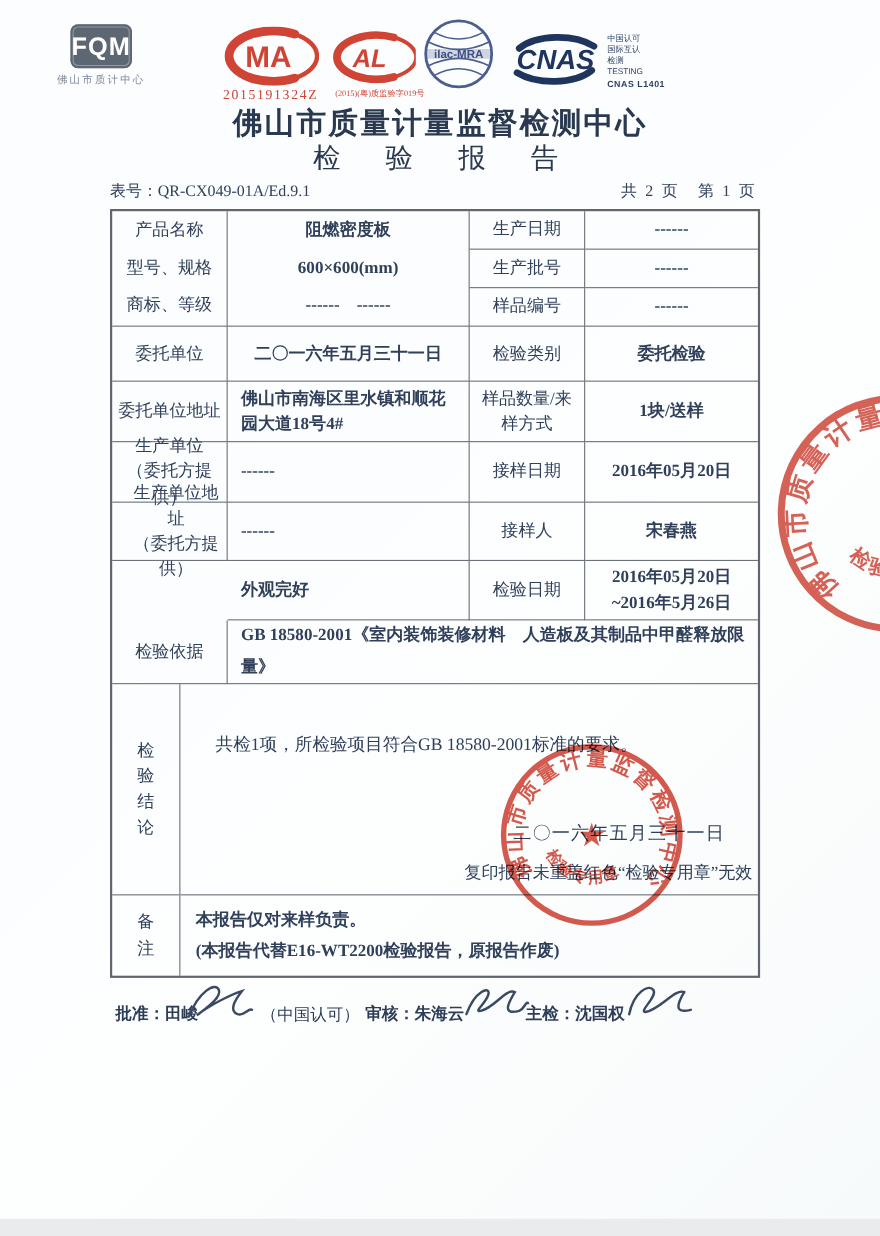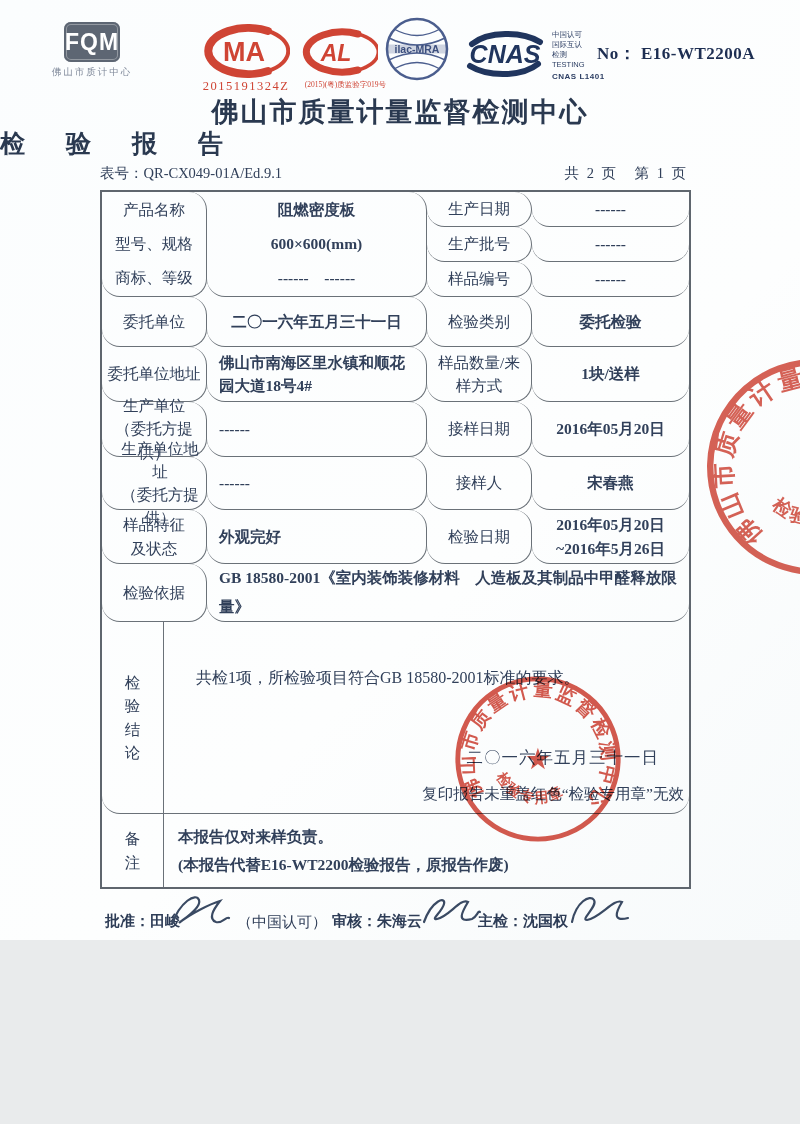--- a/index.html
+++ b/index.html
@@ -1,19 +1,19 @@
 <!DOCTYPE html>
 <html><head>
 <meta charset="utf-8">
 <style>
   * { margin:0; padding:0; box-sizing:border-box; }
   html,body { width:800px; height:1124px; }
   body { font-family:"Liberation Serif", serif; background:#e9ebec; }
   #page {
-    position:relative; width:800px; height:940px; overflow:hidden;
+    position:relative; width:800px; height:1108px; overflow:hidden;
     background:linear-gradient(135deg,#fbfdfe 0%, #fdfefe 60%, #f7fafb 100%);
     color:#31405a;
   }
   .abs { position:absolute; }
 
   
   .fqm-box { left:64px; top:22px; width:56px; height:40px; background:#5d6673;
     border-radius:7px; display:flex; align-items:center; justify-content:center;
     color:#fff; font-weight:bold; font-size:23px; letter-spacing:1px;
     font-family:"Liberation Sans", sans-serif; box-shadow:inset 0 0 0 2px #5d6673, inset 0 0 0 3px #ffffff55; }
@@ -26,33 +26,33 @@
   .cnas-cap { left:552px; top:30px; font-size:7.5px; color:#2c3e63; line-height:1.35;
     white-space:pre-line; font-family:"Liberation Sans", sans-serif; }
   .cnas-l { left:552px; top:72px; font-size:8px; font-weight:bold; color:#2c3e63;
     font-family:"Liberation Sans", sans-serif; letter-spacing:.5px; }
   .report-no { left:597px; top:42px; font-size:17px; font-weight:bold; color:#1d2e52;
     letter-spacing:.5px; }
 
   
   .title-org { left:0; right:0; top:94px; text-align:center; font-size:27px;
     font-weight:bold; letter-spacing:2px; color:#2a3950; }
-  .title-doc { left:0; right:0; top:127px; font-size:25px;
-    font-weight:bold; letter-spacing:8px; color:#2a3950; }
+  .title-doc { left:0; right:0; top:127px; text-align:center; font-size:25px;
+    font-weight:normal; letter-spacing:8px; color:#2a3950; }
   .meta-form { left:100px; top:164px; font-size:14.5px; }
   .meta-page { right:112px; top:164px; font-size:14.5px; letter-spacing:2px; }
 
   
   .tbl { left:100px; top:190px; width:591px; display:grid;
     grid-template-columns:105px 220px 105px 157px;
     grid-template-rows:35px 35px 35px 50px 55px 55px 53px 54px 58px 192px 73px;
     border:2px solid #5f666e; font-size:15.5px; }
   .cell { border-right:1.6px solid #6a7178; border-bottom:1.6px solid #6a7178;
     display:flex; align-items:center; justify-content:center; text-align:center;
-    white-space:pre-line; padding:2px 4px; line-height:1.5;border-radius:18px; }
+    white-space:pre-line; padding:2px 4px; line-height:1.5; }
   .no-br { border-right:none; }
   .no-bb { border-bottom:none; }
   .bold { font-weight:bold; }
   .lh35 { line-height:34px; }
   .cell-left { justify-content:flex-start; text-align:left; padding:4px 12px; }
   .vlabel { width:62px; border-right:1.6px solid #6a7178; display:flex;
     flex-direction:column; align-items:center; justify-content:space-around;
     padding:14px 0; }
   .fullrow { display:flex; align-items:stretch; padding:0; text-align:left;
     white-space:normal; }
@@ -108,21 +108,20 @@
   <svg class="abs hdr-svg" style="left:460px;top:30px;" width="90" height="48" viewBox="0 0 90 48">
     <path d="M12,14 C28,1 62,1 80,12" fill="none" stroke="#20355e" stroke-width="6" stroke-linecap="round"></path>
     <path d="M78,34 C62,47 28,47 10,36" fill="none" stroke="#20355e" stroke-width="6" stroke-linecap="round"></path>
     <text x="45" y="33" font-size="25" font-weight="bold" font-style="italic" fill="#20355e" text-anchor="middle">CNAS</text>
   </svg>
   <div class="abs cnas-cap">中国认可
 国际互认
 检测
 TESTING</div>
   <div class="abs cnas-l">CNAS L1401</div>
-  <div class="abs report-no">No： E16-WT2200A</div>
 
   <div class="abs title-org">佛山市质量计量监督检测中心</div>
   <div class="abs title-doc">检　验　报　告</div>
   <div class="abs meta-form">表号：QR-CX049-01A/Ed.9.1</div>
   <div class="abs meta-page">共 2 页　第 1 页</div>
 
   <div class="abs tbl">
 
     <div class="cell lh35" style="grid-area:1/1/4/2;">产品名称
 型号、规格
@@ -153,22 +152,20 @@
     <div class="cell cell-left bold" style="grid-area:6/2;">------</div>
     <div class="cell" style="grid-area:6/3;">接样日期</div>
     <div class="cell no-br bold" style="grid-area:6/4;">2016年05月20日</div>
 
     <div class="cell" style="grid-area:7/1;padding-left:16px;">生产单位地址
 （委托方提供）</div>
     <div class="cell cell-left bold" style="grid-area:7/2;">------</div>
     <div class="cell" style="grid-area:7/3;">接样人</div>
     <div class="cell no-br bold" style="grid-area:7/4;">宋春燕</div>
 
-    <div class="cell" style="grid-area:8/1;">样品特征
-及状态</div>
     <div class="cell cell-left bold" style="grid-area:8/2;">外观完好</div>
     <div class="cell" style="grid-area:8/3;">检验日期</div>
     <div class="cell no-br bold" style="grid-area:8/4;">2016年05月20日
 ~2016年5月26日</div>
 
     <div class="cell" style="grid-area:9/1;">检验依据</div>
     <div class="cell cell-left no-br bold" style="grid-area:9/2/10/5; line-height:1.85;">GB 18580-2001《室内装饰装修材料　人造板及其制品中甲醛释放限量》</div>
 
     <div class="cell fullrow no-br" style="grid-area:10/1/11/5;">
       <div class="vlabel" style="white-space:pre-line;">检

